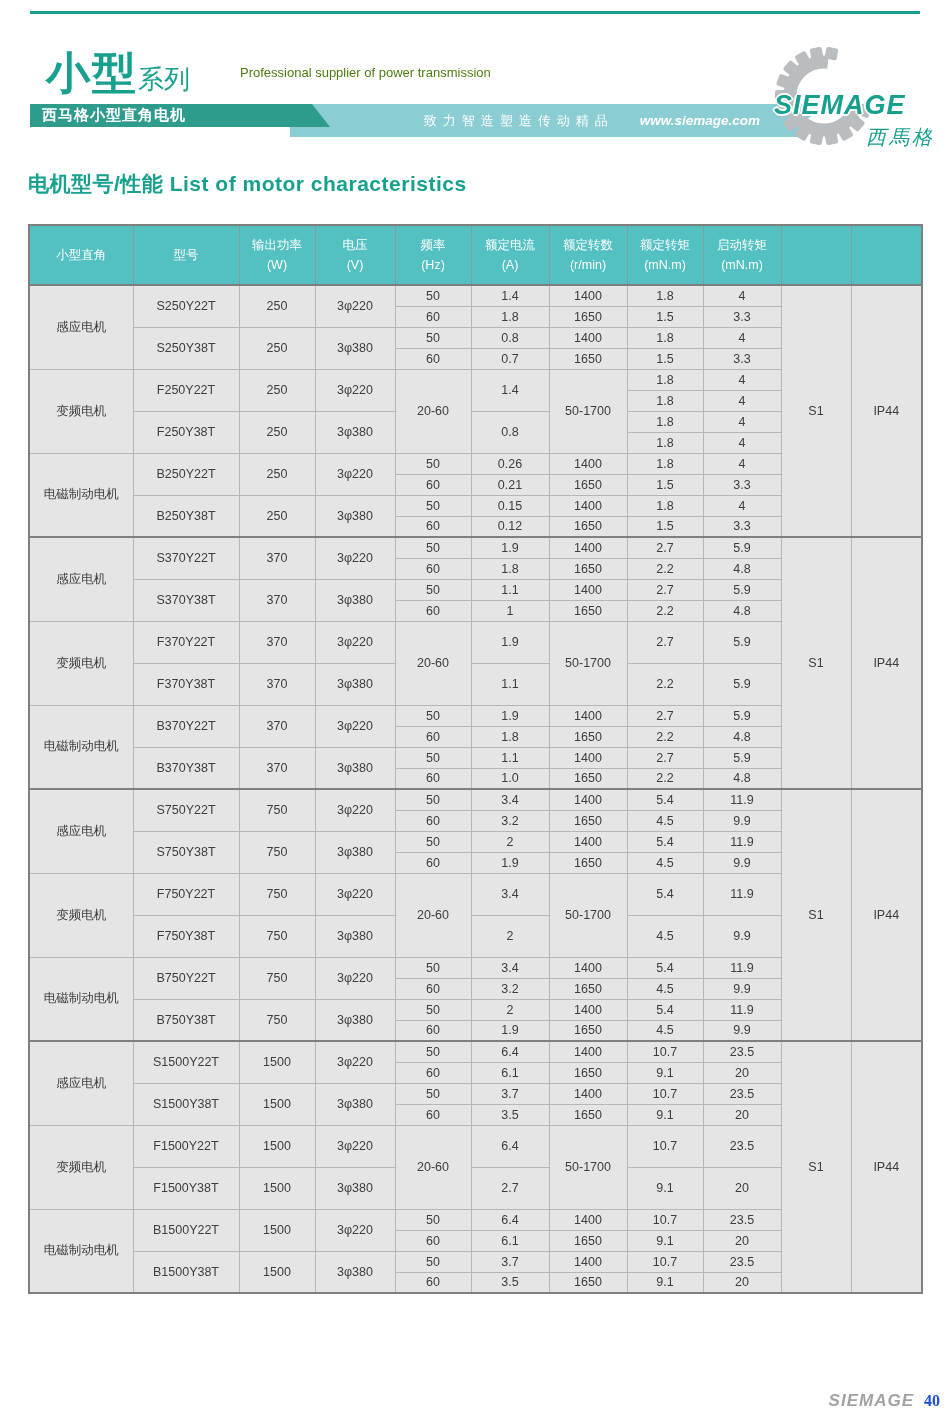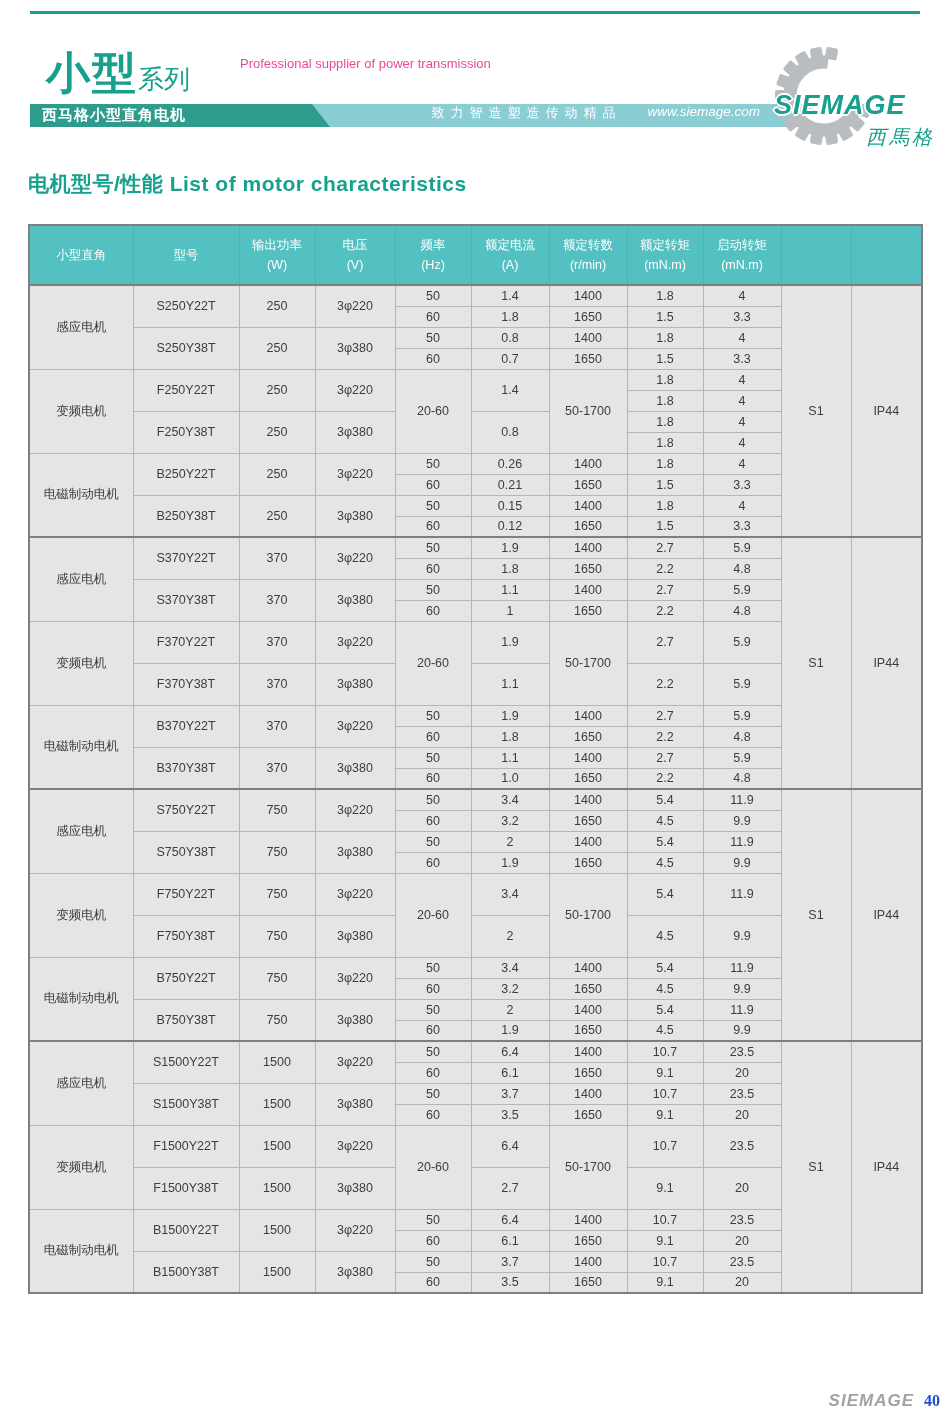--- a/index.html
+++ b/index.html
@@ -18,28 +18,28 @@
 
   .top-rule{position:absolute;left:30px;width:890px;top:11px;height:3px;background:var(--teal);}
 
   .series{position:absolute;left:46px;top:44px;color:var(--teal);white-space:nowrap;}
   .series-big{font-size:44px;font-weight:bold;letter-spacing:2px;}
   .series-small{font-size:26px;margin-left:0;}
 
   .slogan{position:absolute;left:240px;top:56px;}
   .slogan-cn{font-size:17px;color:var(--teal-dark);letter-spacing:1px;}
   .slogan-cn b{font-weight:700;}
-  .slogan-en{font-size:13px;color:#ec4899;margin-top:0;}
+  .slogan-en{font-size:13px;color:#4d7c0f;margin-top:9px;}
 
   .banner{position:absolute;left:30px;top:104px;height:23px;width:785px;}
-  .banner-light{position:absolute;left:260px;top:0;width:525px;height:23px;background:var(--banner-light);
-    display:flex;align-items:flex-start;justify-content:flex-end;padding-right:55px;box-sizing:border-box;
+  .banner-light{position:absolute;left:260px;top:0;width:525px;height:33px;background:var(--banner-light);
+    display:flex;align-items:center;justify-content:flex-end;padding-right:55px;box-sizing:border-box;
     clip-path:polygon(0 0,98% 0,100% 30%,97.5% 55%,100% 80%,98% 100%,0 100%);}
   .banner-slogan{color:#fff;font-size:13px;letter-spacing:6px;margin-right:26px;white-space:nowrap;}
-  .banner-url{color:#fff;font-size:13.5px;font-weight:normal;font-style:italic;white-space:nowrap;}
+  .banner-url{color:#fff;font-size:13.5px;font-weight:bold;font-style:italic;white-space:nowrap;}
   .banner-dark{position:absolute;left:0;top:0;width:300px;height:23px;background:var(--banner-dark);
     clip-path:polygon(0 0,282px 0,300px 23px,0 23px);z-index:2;display:flex;align-items:center;}
   .banner-dark span{color:#fff;font-weight:bold;font-size:15px;letter-spacing:1px;padding-left:12px;white-space:nowrap;}
 
   .logo{position:absolute;left:766px;top:38px;width:182px;height:112px;}
   .logo svg{position:absolute;left:0;top:0;}
   .logo-text{position:absolute;left:8px;top:52px;font-size:27px;font-weight:bold;font-style:italic;
     color:var(--teal);letter-spacing:1px;
     text-shadow:2px 0 0 #fff,-2px 0 0 #fff,0 2px 0 #fff,0 -2px 0 #fff,1px 1px 0 #fff,-1px -1px 0 #fff;}
   .logo-cn{position:absolute;left:100px;top:86px;font-size:20px;font-style:italic;color:var(--teal);

